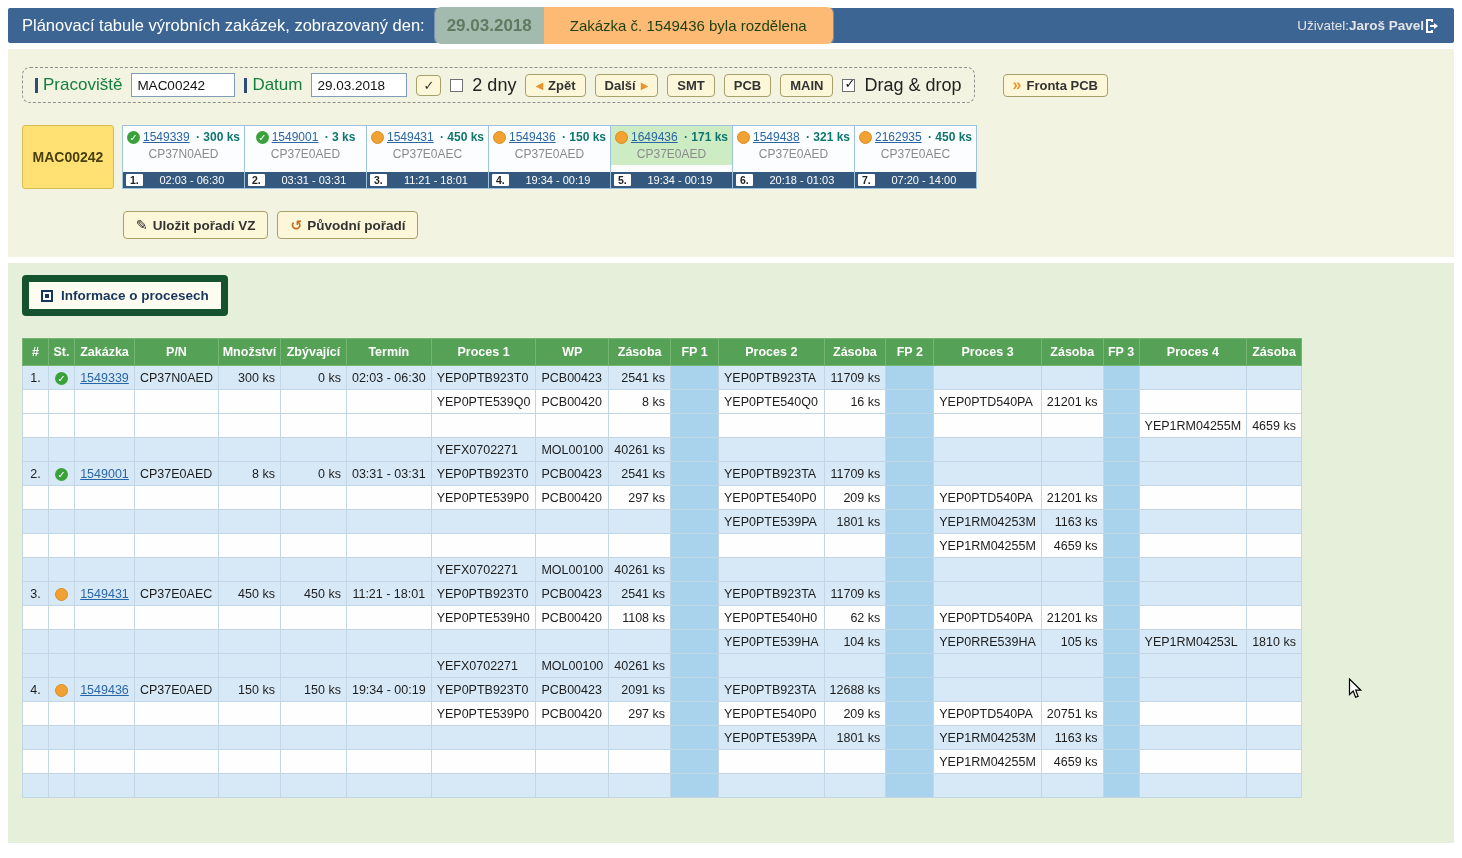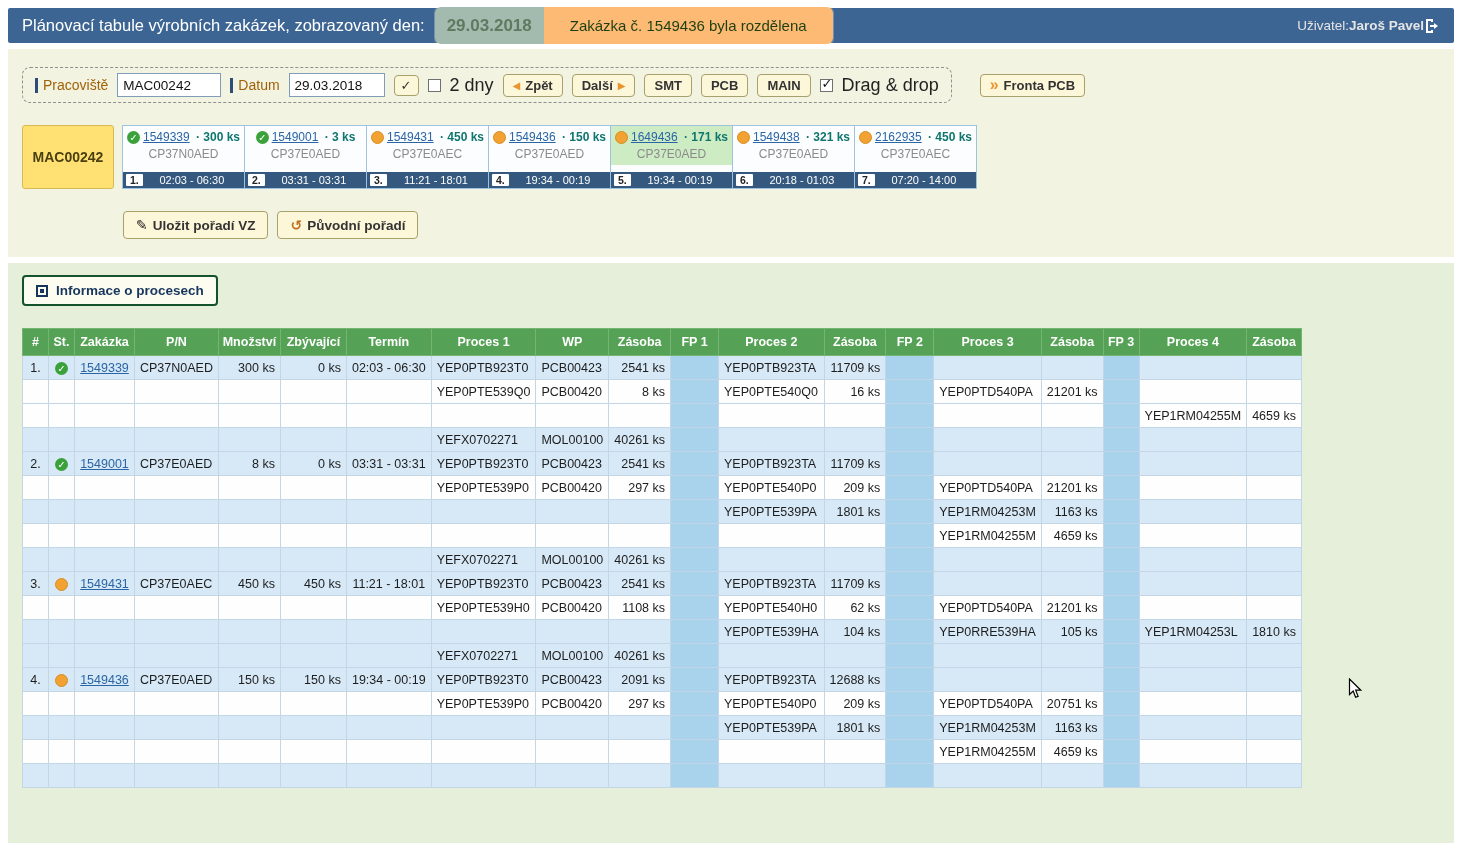--- a/index.html
+++ b/index.html
@@ -16,21 +16,21 @@
   .spacer{flex:1}
   .user{color:#e5e5e5;font-size:13.5px;display:flex;align-items:flex-start;white-space:nowrap}
   .user b{font-size:13.5px}
   .logout{display:inline-flex;cursor:pointer}
 
   
   .top-section{background:#f2f3e1;margin-top:6px;padding:18px 14px 18px}
   .toolbar-row{display:flex;align-items:center}
   .toolbar-box{display:inline-flex;align-items:center;gap:9px;border:1px dashed #8f8f8f;border-radius:8px;padding:5px 12px}
   .vbar{width:3px;height:15px;background:#2d4d77;display:inline-block;flex:none}
-  .tl-label{font-size:14px;color:#a16207;margin-left:-4px}
+  .tl-label{font-size:17px;color:#15803d;margin-left:-4px}
   input.tb-input{border:1px solid #7f9db9;background:#fff;height:24px;padding:0 5px;font-size:13.5px;width:104px;font-family:inherit;color:#111}
   input.tb-input.date{width:96px}
   .btn{display:inline-flex;align-items:center;gap:5px;background:#fdf7d9;border:1px solid #a6a06b;border-radius:4px;padding:3px 9px;font-size:13px;font-weight:bold;color:#333;cursor:pointer;font-family:inherit;white-space:nowrap}
   .btn.small{padding:2px 6px;font-size:13px}
   .arr{color:#e8952f;font-size:10px}
   .arr.big{font-size:16px;font-weight:bold;line-height:10px}
   .cb{width:13px;height:13px;border:1px solid #707070;background:#fff;display:inline-block;position:relative;flex:none;cursor:pointer}
   .cb.checked::after{content:"\2713";position:absolute;top:-4px;left:1px;font-size:13px;color:#111;font-weight:bold}
   .cb-label{font-size:18px}
   .fronta{margin-left:28px}
@@ -53,21 +53,21 @@
   .seq-badge{background:#fff;color:#222;font-weight:bold;padding:0 4px;font-size:10.5px;border-radius:1px}
   .time{flex:1;text-align:center}
 
   .actions-row{margin-top:22px;margin-left:101px;display:flex;gap:9px}
   .btn-lg{font-size:13.5px;padding:5px 12px}
   .ico{font-size:14px;color:#222}
   .ico.orange{color:#c06f1f;font-weight:bold}
 
   
   .main-section{background:#e5efd9;margin-top:6px;padding:12px 14px;height:580px}
-  .info-btn{background:#fcfcf0;border:2px solid #14532d;border-radius:4px;display:inline-flex;align-items:center;gap:8px;padding:6px 12px;font-size:13.5px;font-weight:bold;color:#17365d;cursor:pointer;font-family:inherit}
+  .info-btn{background:#fcfcf0;border:7px solid #14532d;border-radius:4px;display:inline-flex;align-items:center;gap:8px;padding:6px 12px;font-size:13.5px;font-weight:bold;color:#17365d;cursor:pointer;font-family:inherit}
   .sq-icon{width:12px;height:12px;border:2px solid #17365d;display:inline-block;position:relative}
   .sq-icon::after{content:"";position:absolute;inset:2px;background:#17365d}
 
   table{border-collapse:collapse;table-layout:fixed;margin-top:22px;background:#fff;font-size:12.5px}
   th{background:#55a155;color:#fff;font-weight:bold;height:27px;border:1px solid #74b574;font-size:12.5px;padding:0 2px;white-space:nowrap;overflow:hidden}
   td{height:24px;border:1px solid #c2d6e6;padding:0 5px;white-space:nowrap;overflow:hidden;color:#1d1d1d}
   tr.rowA td{background:#d7e9f7}
   tr.rowB td{background:#fefeff}
   tr.rowA td.fp,tr.rowB td.fp{background:#a9d2ec}
   tr.block-start td{border-top:1px solid #9fbdd4}

